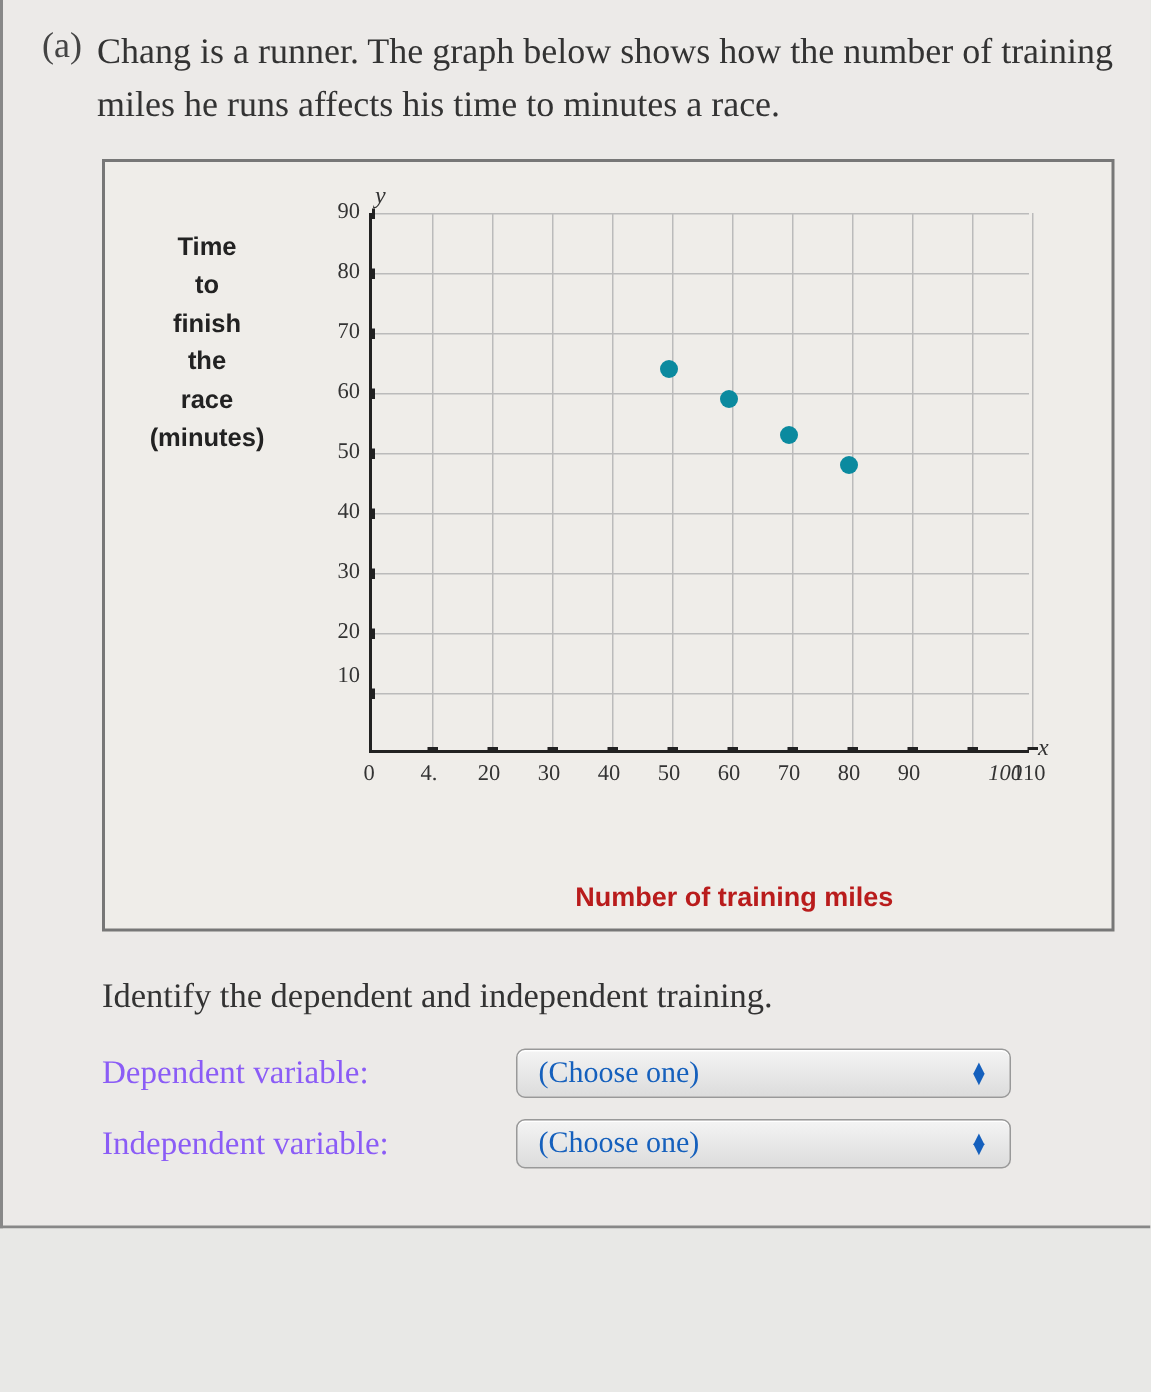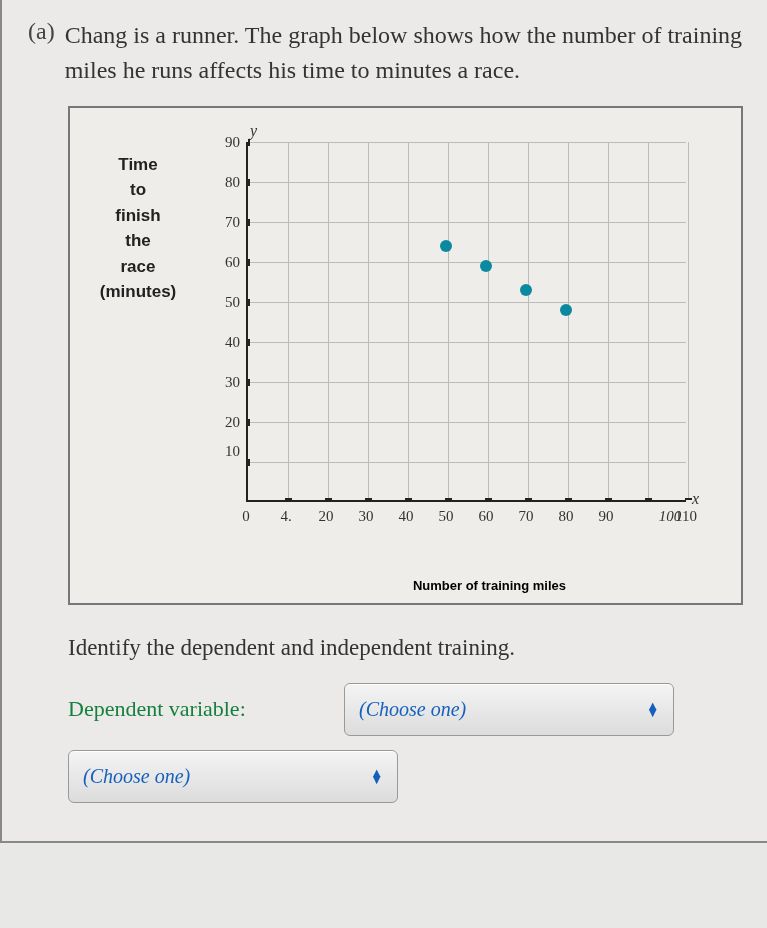--- a/index.html
+++ b/index.html
@@ -115,56 +115,55 @@
     width: 12px;
     height: 12px;
     background: #0b8a9f;
     border-radius: 50%;
     transform: translate(-50%, -50%);
   }
   .xlabel {
     text-align: center;
     font-family: Verdana, Geneva, sans-serif;
     font-weight: bold;
-    font-size: 13px;
-    color: #000000;
-    margin-top: 36px;
+    font-size: 18px;
+    color: #b91c1c;
+    margin-top: 46px;
     margin-left: 40px;
   }
   .prompt-text {
     font-size: 23px;
     color: #333;
     margin: 0 0 22px 40px;
   }
   .var-row {
     display: flex;
     align-items: center;
     gap: 16px;
     margin: 0 0 14px 40px;
   }
   .var-label {
     font-size: 22px;
-    color: #15803d;
+    color: #8b5cf6;
     width: 260px;
   }
   .dropdown {
     flex: 1;
     max-width: 330px;
     background: linear-gradient(#f4f4f4, #dcdcdc);
     border: 1px solid #999;
     border-radius: 6px;
-    padding: 14px 14px;
+    padding: 4px 14px;
     font-size: 20px;
     color: #1560bd;
     display: flex;
     justify-content: space-between;
     align-items: center;
     box-shadow: inset 0 1px 0 #fff;
     cursor: pointer;
-    font-style: italic;
   }
   .dropdown .arrows {
     color: #1560bd;
     font-size: 13px;
     line-height: 7px;
   }
 </style>
 </head>
 <body>
 
@@ -239,19 +238,20 @@
 
   <div class="var-row">
     <div class="var-label">Dependent variable:</div>
     <div class="dropdown">
       <span>(Choose one)</span>
       <span class="arrows">▲<br>▼</span>
     </div>
   </div>
 
   <div class="var-row">
+    <div class="var-label">Independent variable:</div>
     <div class="dropdown">
       <span>(Choose one)</span>
       <span class="arrows">▲<br>▼</span>
     </div>
   </div>
 
 </div>
 
 </body></html>

